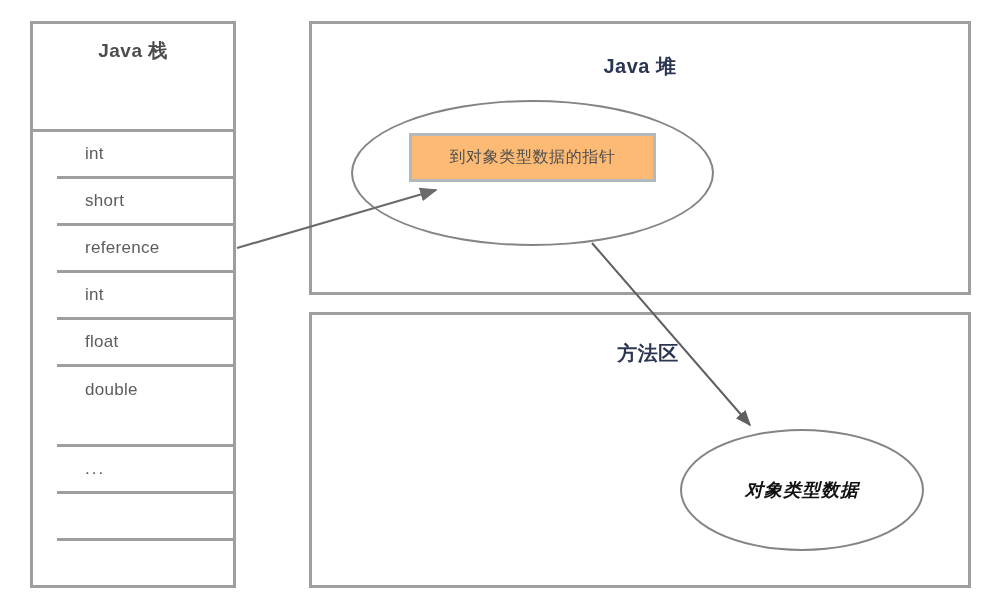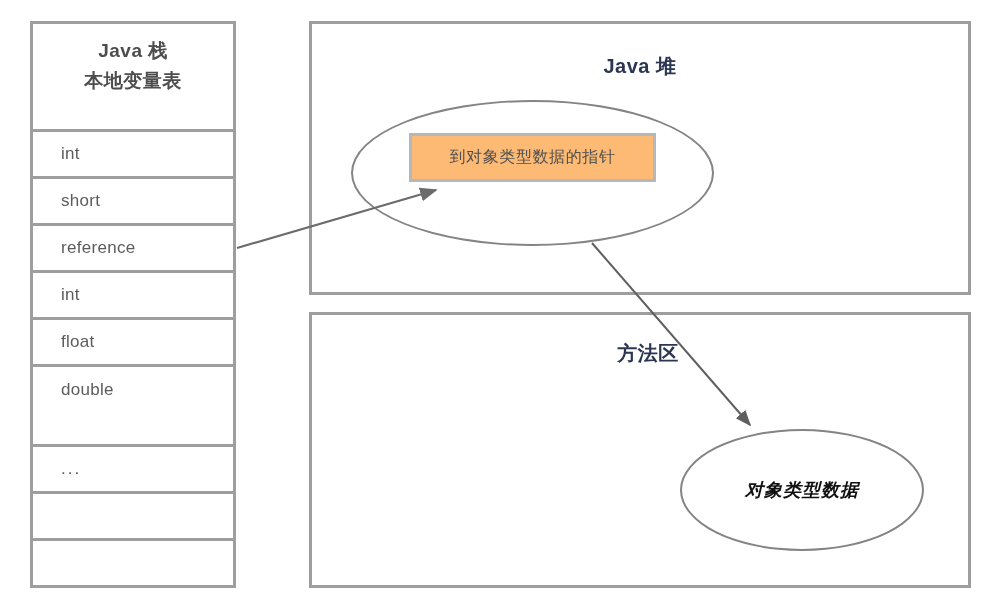--- a/index.html
+++ b/index.html
@@ -51,20 +51,21 @@
     letter-spacing: 0.5px;
     white-space: nowrap;
   }
   .stack-row {
     height: 47px;
     box-sizing: border-box;
     border-bottom: 3px solid #9e9e9e;
     display: flex;
     align-items: center;
     padding-left: 28px;
+    margin-left: 24px;
   }
   .stack-row.tall { height: 80px; align-items: flex-start; padding-top: 12px; }
   .stack-row.last { border-bottom: none; }
   .stack-row .cell-text {
     font-size: 17px;
     color: #5c5c5c;
     letter-spacing: 0.3px;
     line-height: 22px;
   }
   .stack-row .cell-text.ellipsis { letter-spacing: 2px; }
@@ -141,21 +142,20 @@
   }
 </style>
 </head>
 <body>
 
 <div id="canvas">
 
   <div class="stack-panel">
     <div class="stack-header">
       <div class="line">Java 栈</div>
-      <div class="line">本地变量表</div>
     </div>
 
     <div class="stack-row">
       <span class="cell-text">int</span>
     </div>
     <div class="stack-row">
       <span class="cell-text">short</span>
     </div>
     <div class="stack-row">
       <span class="cell-text">reference</span>

